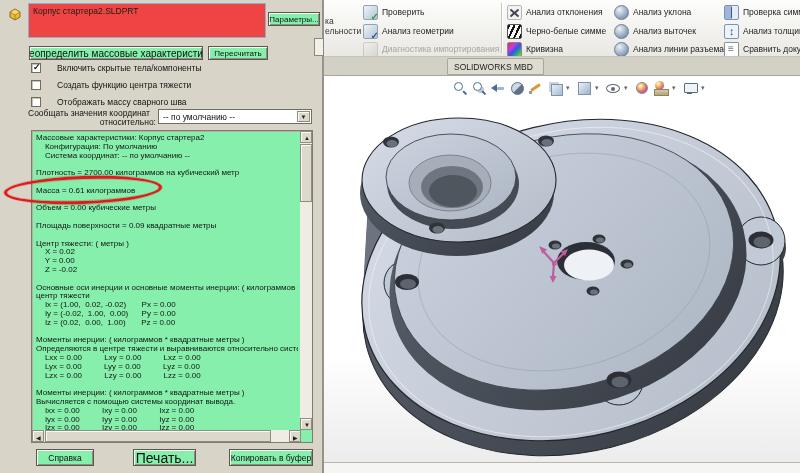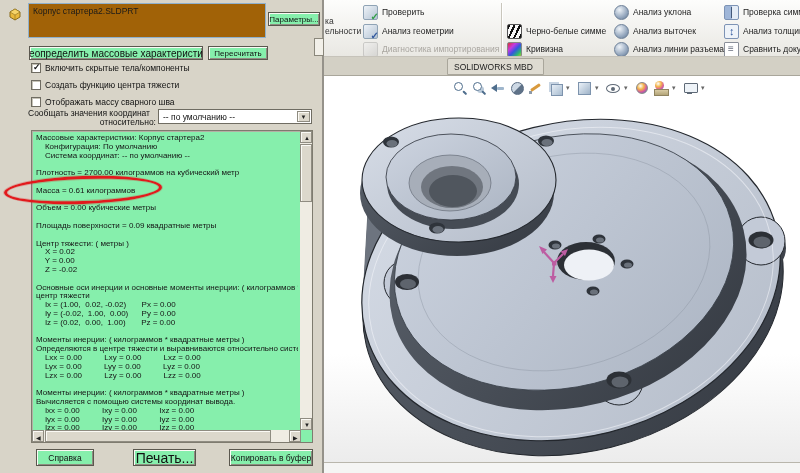--- a/index.html
+++ b/index.html
@@ -2,24 +2,24 @@
 <html><head>
 <meta charset="utf-8">
 <style>
   *{box-sizing:border-box;margin:0;padding:0}
   html,body{width:800px;height:473px;overflow:hidden}
   body{position:relative;font-family:"Liberation Sans",sans-serif;background:#fff;color:#111}
   .abs{position:absolute}
 
   
   .dlg{left:0;top:0;width:324px;height:473px;background:#d8d4c8;border-right:2px solid #95928a;z-index:3}
-  .fld-blue{background:#a16207;border:1px solid #8fb0cc;font-size:8.5px;padding:2px 4px;color:#1a1a1a}
+  .fld-blue{background:#ef4444;border:1px solid #8fb0cc;font-size:8.5px;padding:2px 4px;color:#1a1a1a}
   .btn{background:#86efac;border:1px solid #5a574e;box-shadow:inset 1px 1px 0 #fbfaf5,inset -1px -1px 0 #8f8c81;
        font-size:8px;display:flex;align-items:center;justify-content:center;color:#111;cursor:default;white-space:nowrap;overflow:hidden}
-  .cb-row{display:flex;gap:4px;align-items:flex-start;font-size:8.5px;color:#111}
+  .cb-row{display:flex;gap:16px;align-items:flex-start;font-size:8.5px;color:#111}
   .cb-box{position:relative;width:10px;height:10px;background:#fff;border:1px solid #6f6c62;box-shadow:inset 1px 1px 0 #c6c3b7;flex:0 0 10px}
   .cb-box.checked::after{content:"\2713";position:absolute;left:1px;top:-2px;font-size:9px;font-weight:bold;color:#111}
   .dd{background:#fff;border:1px solid #6f6c62;font-size:8.5px;display:flex;align-items:center;padding-left:4px}
   .dd-btn{position:absolute;right:1px;top:1px;bottom:1px;width:13px;background:#dcd8cc;border:1px solid #8f8c81;
           box-shadow:inset 1px 1px 0 #fbfaf5}
   .dd-btn::after{content:"\25BC";position:absolute;left:2.5px;top:2px;font-size:6px;color:#222}
   .report{background:#86efac;border:1px solid #7e7b6f;box-shadow:inset 1px 1px 0 #b3b0a4}
   pre.rep{font-family:"Liberation Sans",sans-serif;font-size:8px;line-height:8.8px;white-space:pre;color:#141414}
   .red-ellipse{border:3px solid #e2191c;border-radius:50%;transform:rotate(-2deg);z-index:6;pointer-events:none;
                box-shadow:0 0 0 1px rgba(226,25,28,.25), inset 0 0 0 1px rgba(226,25,28,.25)}
@@ -103,20 +103,24 @@
     <span class="ti ti-cube ti-check2"></span>
     <span>Анализ геометрии</span>
   </div>
   <div class="tb-item off" style="left:39px;top:41px">
     <span class="ti ti-cube"></span>
     <span>Диагностика импортирования</span>
   </div>
 
   <div class="tb-sep" style="left:177px;top:3px;height:50px"></div>
 
+  <div class="tb-item" style="left:183px;top:4px">
+    <span class="ti ti-dev"></span>
+    <span>Анализ отклонения</span>
+  </div>
   <div class="tb-item" style="left:183px;top:23px">
     <span class="ti ti-zebra"></span>
     <span>Черно-белые симме</span>
   </div>
   <div class="tb-item" style="left:183px;top:41px">
     <span class="ti ti-rainbow"></span>
     <span>Кривизна</span>
   </div>
 
   <div class="tb-item" style="left:290px;top:4px">

